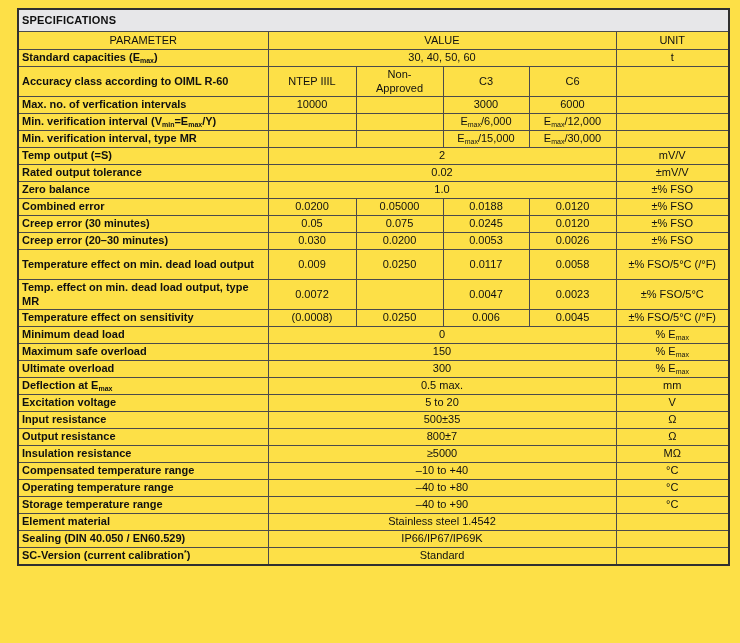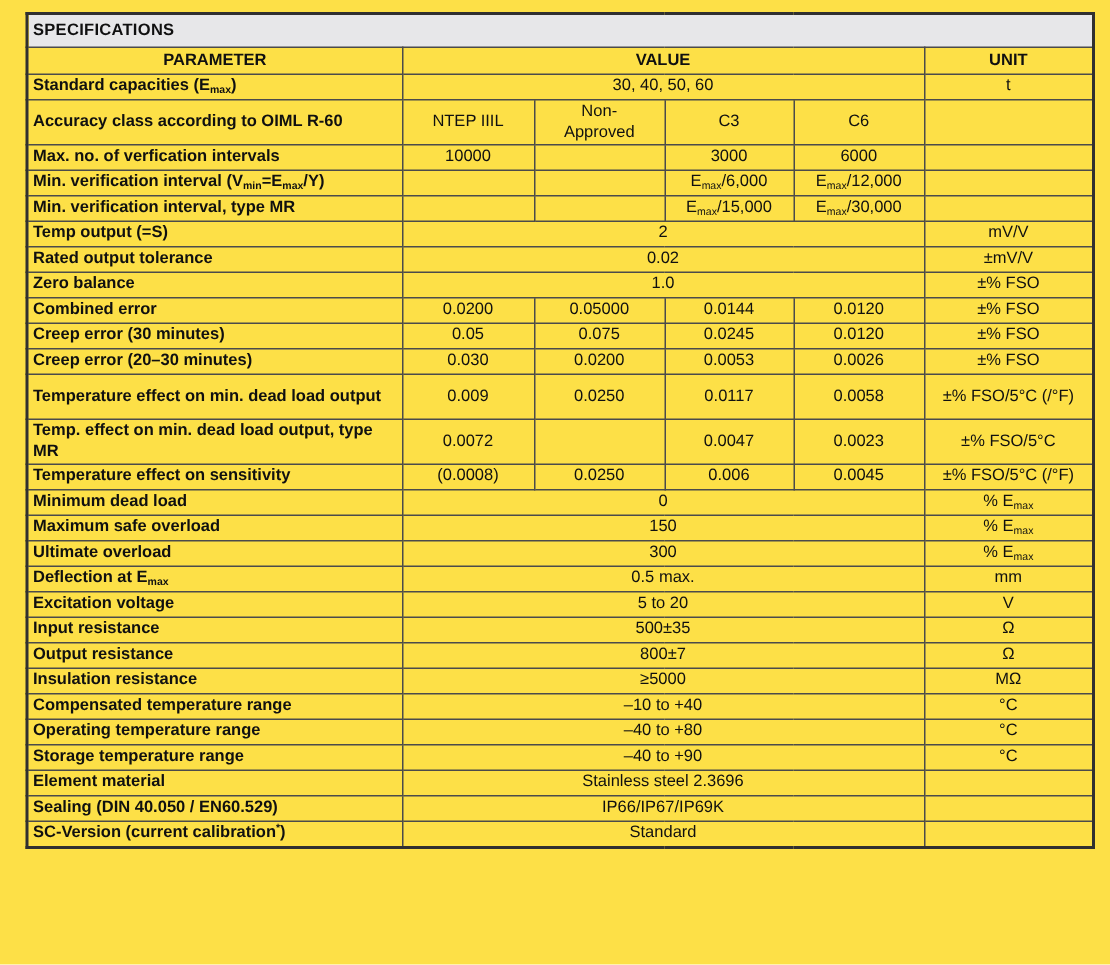--- a/index.html
+++ b/index.html
@@ -40,21 +40,21 @@
     background: #e7e7e9;
     font-size: 13.5px;
     font-weight: bold;
     text-align: left;
     padding: 2px 4px 2px 6px;
     height: 19px;
     letter-spacing: 0.2px;
     border-bottom: 2px solid #303030;
   }
   th.hparam, th.hval, th.hunit {
-    font-weight: bold;
+    font-weight: normal;
     text-align: center;
     height: 15px;
   }
   td.param {
     font-weight: bold;
     text-align: left;
     padding-left: 6px;
   }
   td.val, td.unit {
     text-align: center;
@@ -146,21 +146,21 @@
         </tr>
         <tr class="r">
           <td class="param">Zero balance</td>
           <td class="val" colspan="4">1.0</td>
           <td class="unit">±% FSO</td>
         </tr>
         <tr class="r">
           <td class="param">Combined error</td>
           <td class="val">0.0200</td>
           <td class="val">0.05000</td>
-          <td class="val">0.0144</td>
+          <td class="val">0.0188</td>
           <td class="val">0.0120</td>
           <td class="unit">±% FSO</td>
         </tr>
         <tr class="r">
           <td class="param">Creep error (30 minutes)</td>
           <td class="val">0.05</td>
           <td class="val">0.075</td>
           <td class="val">0.0245</td>
           <td class="val">0.0120</td>
           <td class="unit">±% FSO</td>
@@ -247,21 +247,21 @@
           <td class="val" colspan="4">–40 to +80</td>
           <td class="unit">°C</td>
         </tr>
         <tr class="r">
           <td class="param">Storage temperature range</td>
           <td class="val" colspan="4">–40 to +90</td>
           <td class="unit">°C</td>
         </tr>
         <tr class="r">
           <td class="param">Element material</td>
-          <td class="val" colspan="4">Stainless steel 2.3696</td>
+          <td class="val" colspan="4">Stainless steel 1.4542</td>
           <td class="unit"></td>
         </tr>
         <tr class="r">
           <td class="param">Sealing (DIN 40.050 / EN60.529)</td>
           <td class="val" colspan="4">IP66/IP67/IP69K</td>
           <td class="unit"></td>
         </tr>
         <tr class="r">
           <td class="param">SC-Version (current calibration<sup>*</sup>)</td>
           <td class="val" colspan="4">Standard</td>

